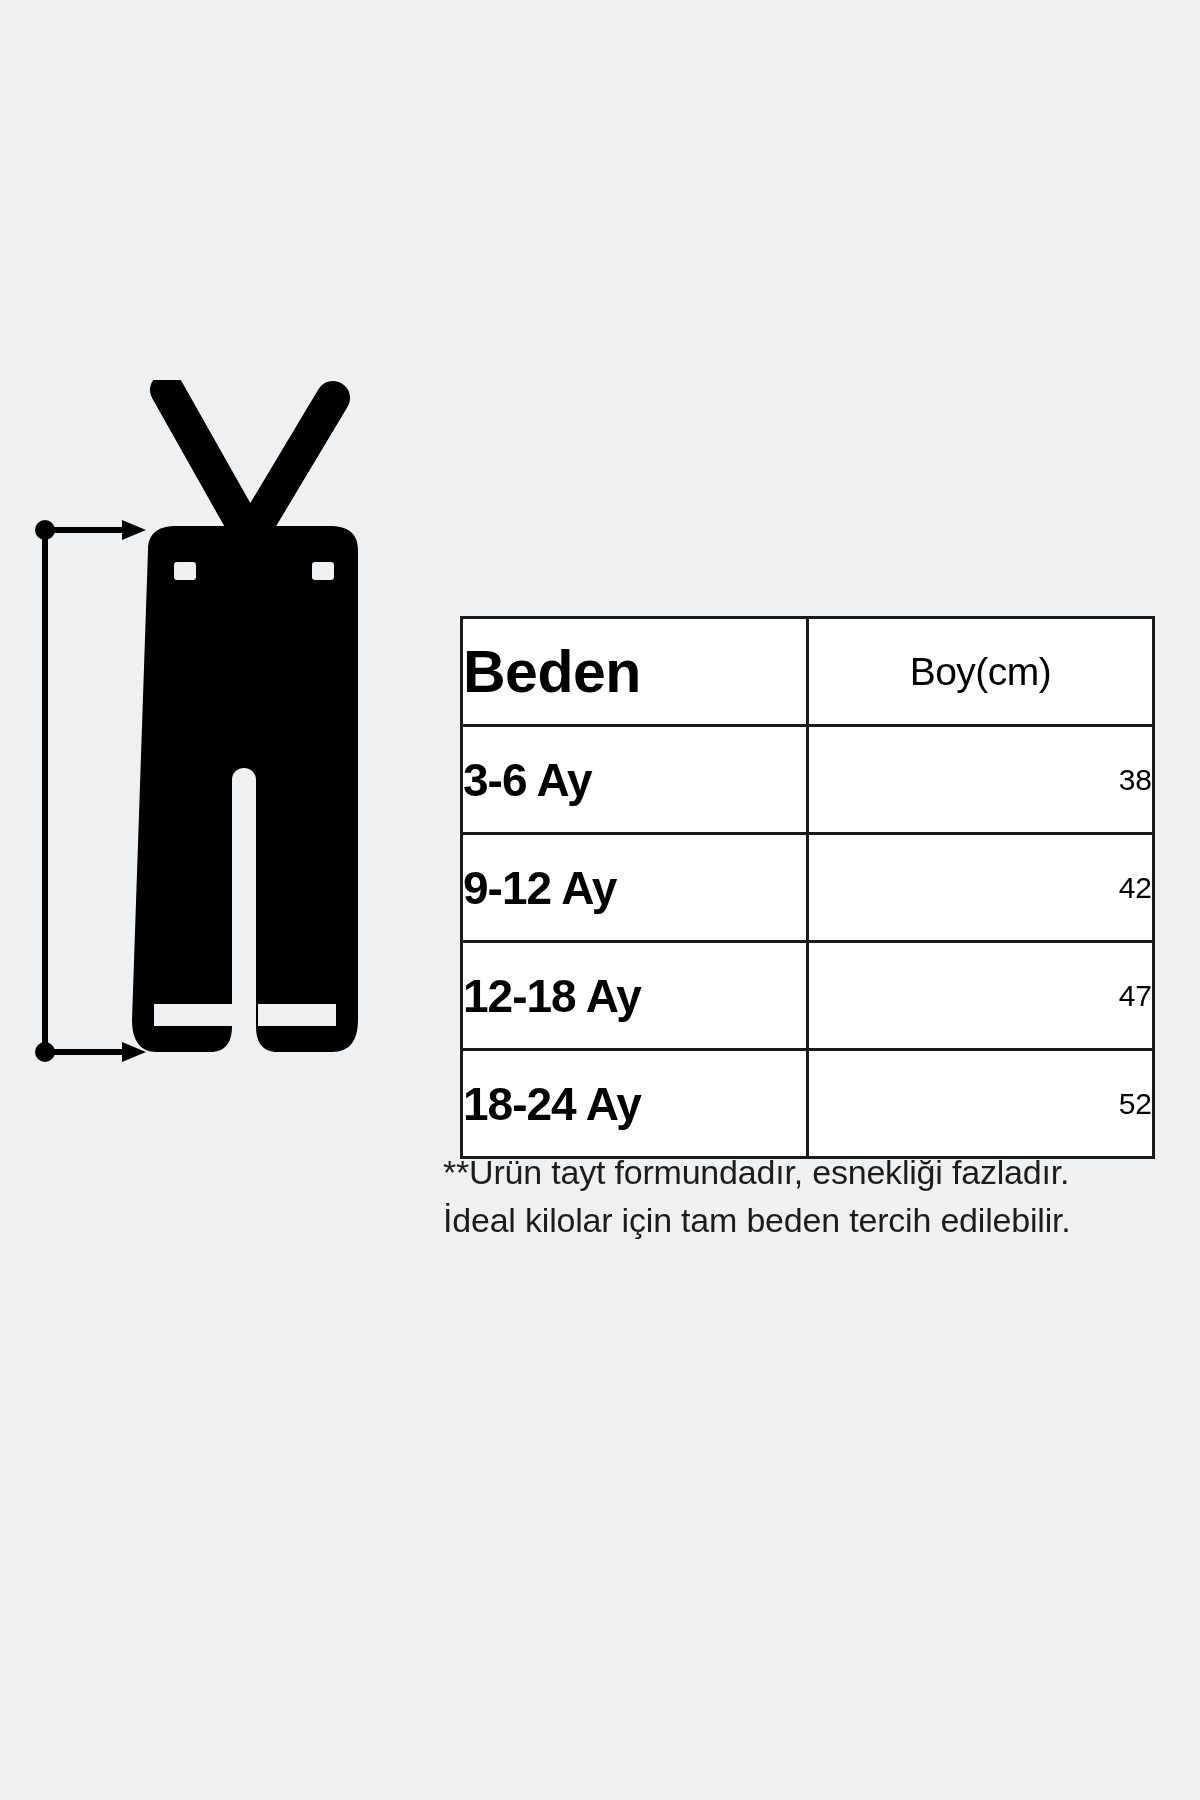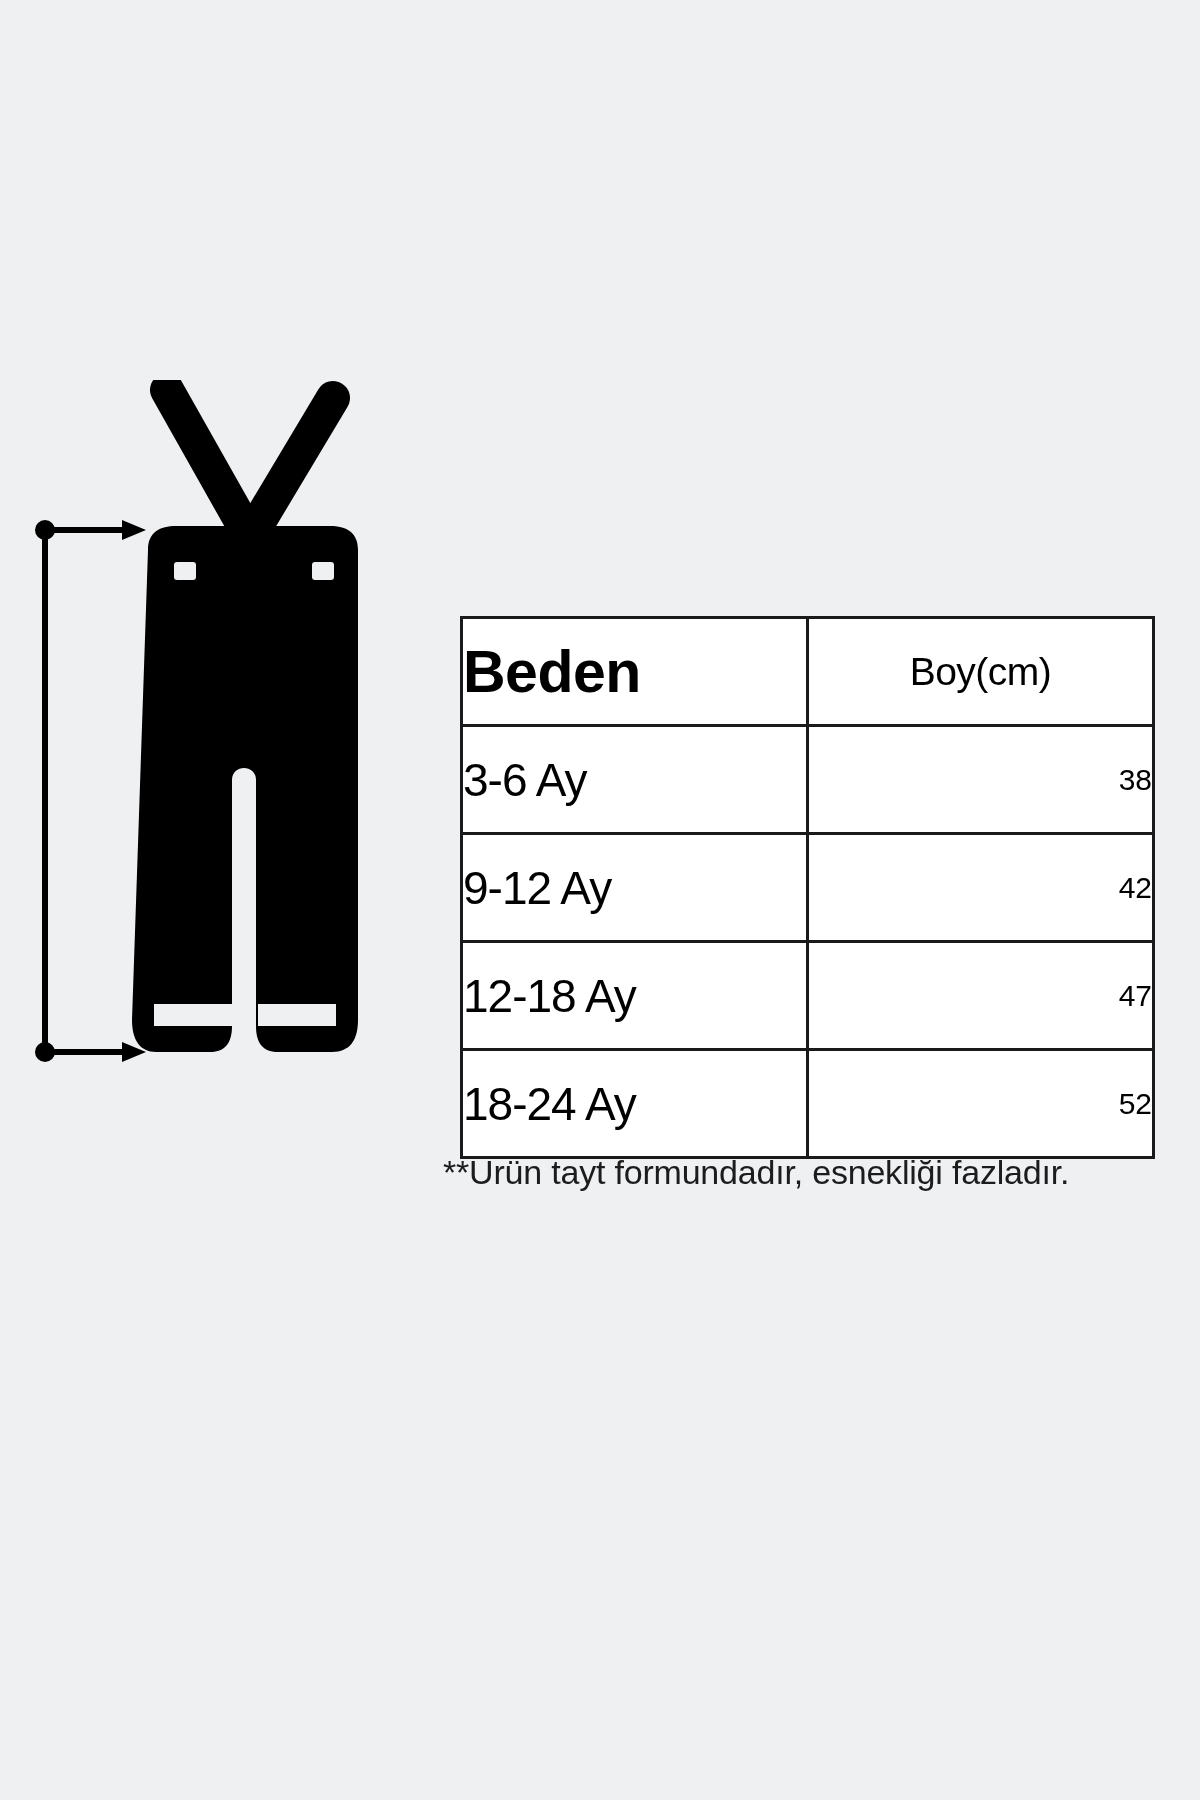--- a/index.html
+++ b/index.html
@@ -47,21 +47,21 @@
     letter-spacing: -0.5px;
   }
   .hdr-right {
     font-size: 39px;
     font-weight: normal;
     text-align: center;
     letter-spacing: -0.5px;
   }
   .cell-size {
     font-size: 46px;
-    font-weight: normal;
+    font-weight: bold;
     text-align: left;
     padding-left: 22px;
     letter-spacing: -1px;
   }
   .cell-val {
     font-size: 30px;
     font-weight: normal;
     text-align: right;
   }
 
@@ -164,15 +164,16 @@
       </tr>
       <tr>
         <td class="cell-size">18-24 Ay</td>
         <td class="cell-val">52</td>
       </tr>
     </tbody>
   </table>
 
   <div class="footnote">
     <div>**Ürün tayt formundadır, esnekliği fazladır.</div>
+    <div>İdeal kilolar için tam beden tercih edilebilir.</div>
   </div>
 
 </div>
 
 </body></html>

